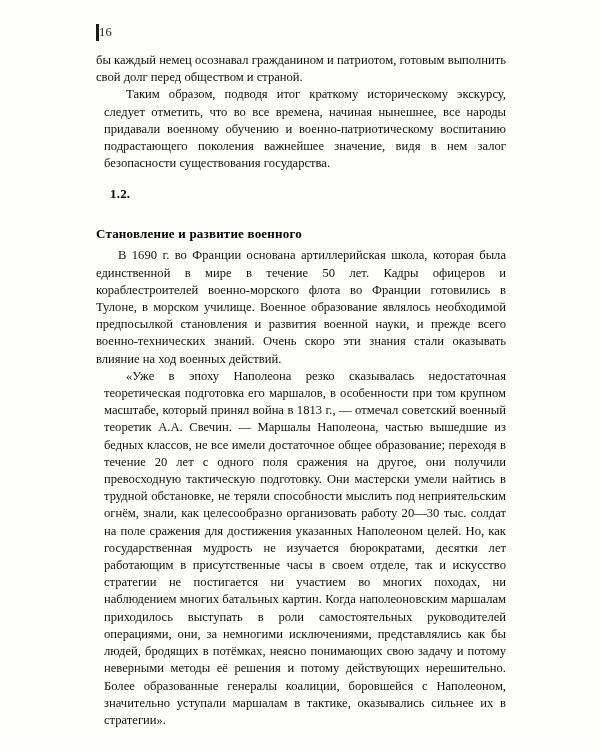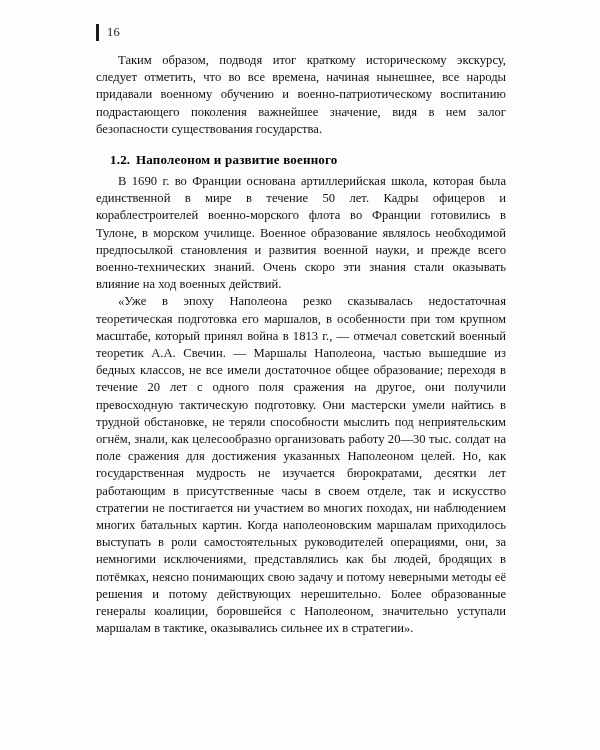--- a/index.html
+++ b/index.html
@@ -21,21 +21,20 @@
     box-sizing: border-box;
     padding: 0;
     background: #fdfdfc;
   }
   .page-header {
     position: absolute;
     top: 24px;
     left: 96px;
     display: flex;
     align-items: center;
-    gap: 8px;
   }
   .header-rule {
     display: inline-block;
     width: 3px;
     height: 17px;
     background: #1a1a1a;
   }
   .page-number {
     font-size: 12.5px;
     letter-spacing: 0.3px;
@@ -61,54 +60,56 @@
   }
   .section-heading {
     margin: 13px 0 5px 0;
     display: flex;
     font-weight: bold;
     font-size: 13px;
     line-height: 17px;
     font-family: "Liberation Serif", serif;
     color: #000;
     letter-spacing: 0.2px;
+    flex-direction: column;
   }
   .section-heading .num {
     width: 40px;
     flex: 0 0 40px;
     padding-left: 14px;
     box-sizing: border-box;
   }
   .section-heading .title {
     flex: 1;
   }
   .section-heading .title span {
     display: block;
   }
-  .block + .block { margin-top: 0; }
+  .block + .block { margin-top: 0; margin-left: 8px; }
 </style>
 </head>
 <body>
 
 <div class="page">
 
   <div class="page-header">
     <span class="header-rule"></span>
     <span class="page-number">16</span>
   </div>
 
   <div class="content">
 
+    <p class="body-text block">бы каждый немец осознавал гражданином и патриотом, готовым выполнить свой долг перед обществом и страной.</p>
 
     <p class="body-text indent block">Таким образом, подводя итог краткому историческому экскурсу, следует отметить, что во все времена, начиная нынешнее, все народы придавали военному обучению и военно-патриотическому воспитанию подрастающего поколения важнейшее значение, видя в нем залог безопасности существования государства.</p>
 
     <div class="section-heading">
       <span class="num">1.2.</span>
       <span class="title">
-        <span>Наполеоном и развитие военного</span>
+        <span>Становление и развитие военного</span>
       </span>
     </div>
 
 
     <p class="body-text indent block">В 1690 г. во Франции основана артиллерийская школа, которая была единственной в мире в течение 50 лет. Кадры офицеров и кораблестроителей военно-морского флота во Франции готовились в Тулоне, в морском училище. Военное образование являлось необходимой предпосылкой становления и развития военной науки, и прежде всего военно-технических знаний. Очень скоро эти знания стали оказывать влияние на ход военных действий.</p>
 
     <p class="body-text indent block">«Уже в эпоху Наполеона резко сказывалась недостаточная теоретическая подготовка его маршалов, в особенности при том крупном масштабе, который принял война в 1813 г., — отмечал советский военный теоретик А.А. Свечин. — Маршалы Наполеона, частью вышедшие из бедных классов, не все имели достаточное общее образование; переходя в течение 20 лет с одного поля сражения на другое, они получили превосходную тактическую подготовку. Они мастерски умели найтись в трудной обстановке, не теряли способности мыслить под неприятельским огнём, знали, как целесообразно организовать работу 20—30 тыс. солдат на поле сражения для достижения указанных Наполеоном целей. Но, как государственная мудрость не изучается бюрократами, десятки лет работающим в присутственные часы в своем отделе, так и искусство стратегии не постигается ни участием во многих походах, ни наблюдением многих батальных картин. Когда наполеоновским маршалам приходилось выступать в роли самостоятельных руководителей операциями, они, за немногими исключениями, представлялись как бы людей, бродящих в потёмках, неясно понимающих свою задачу и потому неверными методы её решения и потому действующих нерешительно. Более образованные генералы коалиции, боровшейся с Наполеоном, значительно уступали маршалам в тактике, оказывались сильнее их в стратегии».</p>
 
   </div>
 </div>

